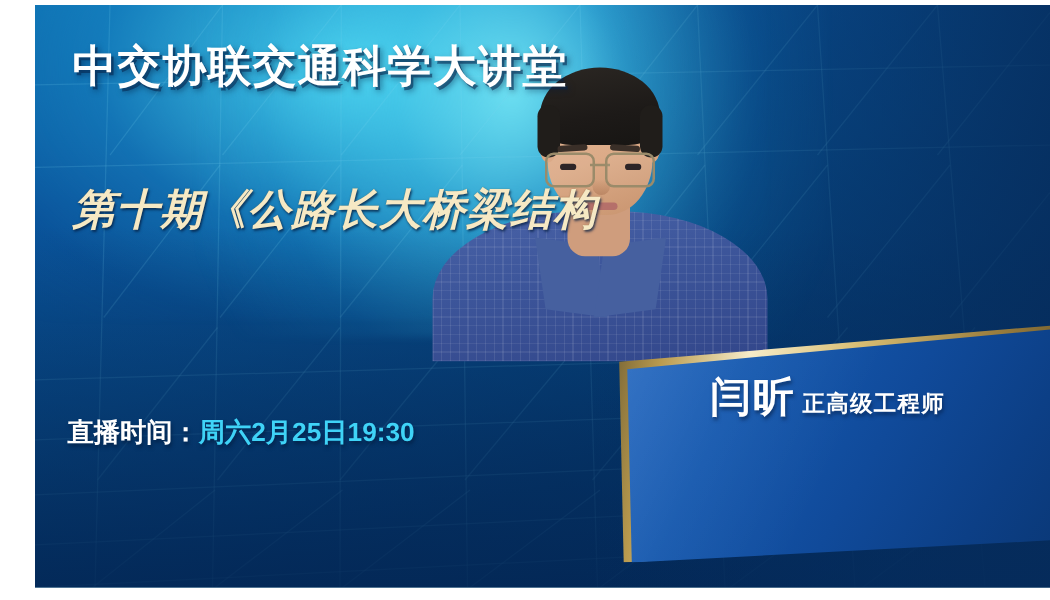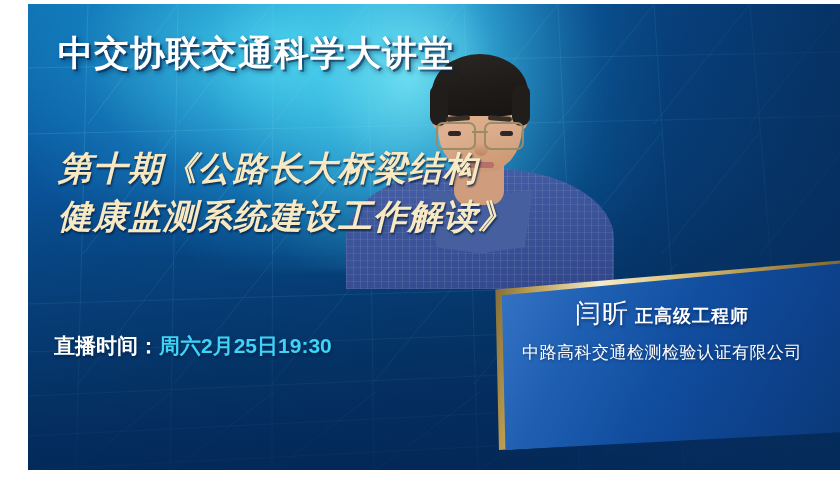--- a/index.html
+++ b/index.html
@@ -251,22 +251,22 @@
     left: 0; right: 8px;
     top: 36px;
     text-align: center;
   }
   .sp-name-row {
     white-space: nowrap;
     color: #ffffff;
     text-shadow: 1px 2px 3px rgba(3,24,56,0.55);
   }
   .sp-name {
-    font-size: 26px;
-    font-weight: normal;
+    font-size: 33px;
+    font-weight: bold;
     letter-spacing: 1px;
   }
   .sp-role {
     font-size: 18px;
     font-weight: bold;
     margin-left: 6px;
     letter-spacing: 1px;
   }
   .sp-company {
     margin-top: 10px;
@@ -367,32 +367,30 @@
       <div class="gl-lens r"></div>
     </div>
     <div class="ph-nose"></div>
     <div class="ph-mouth"></div>
   </div>
 
   <div class="main-title">中交协联交通科学大讲堂</div>
 
   <div class="sub-title">
     <span class="line">第十期《公路长大桥梁结构</span>
-    <span class="line">健康监测系统建设工作解读》</span>
   </div>
 
   <div class="live-line">
     <span class="live-label">直播时间：</span><span class="live-value">周六2月25日19:30</span>
   </div>
 
   <div class="speaker-panel">
     <div class="sp-gold"></div>
     <div class="sp-blue"></div>
     <div class="sp-sheen"></div>
     <div class="sp-text">
       <div class="sp-name-row">
         <span class="sp-name">闫昕</span><span class="sp-role">正高级工程师</span>
       </div>
-      <div class="sp-company">中路高科交通检测检验认证有限公司</div>
     </div>
   </div>
 
 </div>
 
 </body></html>

